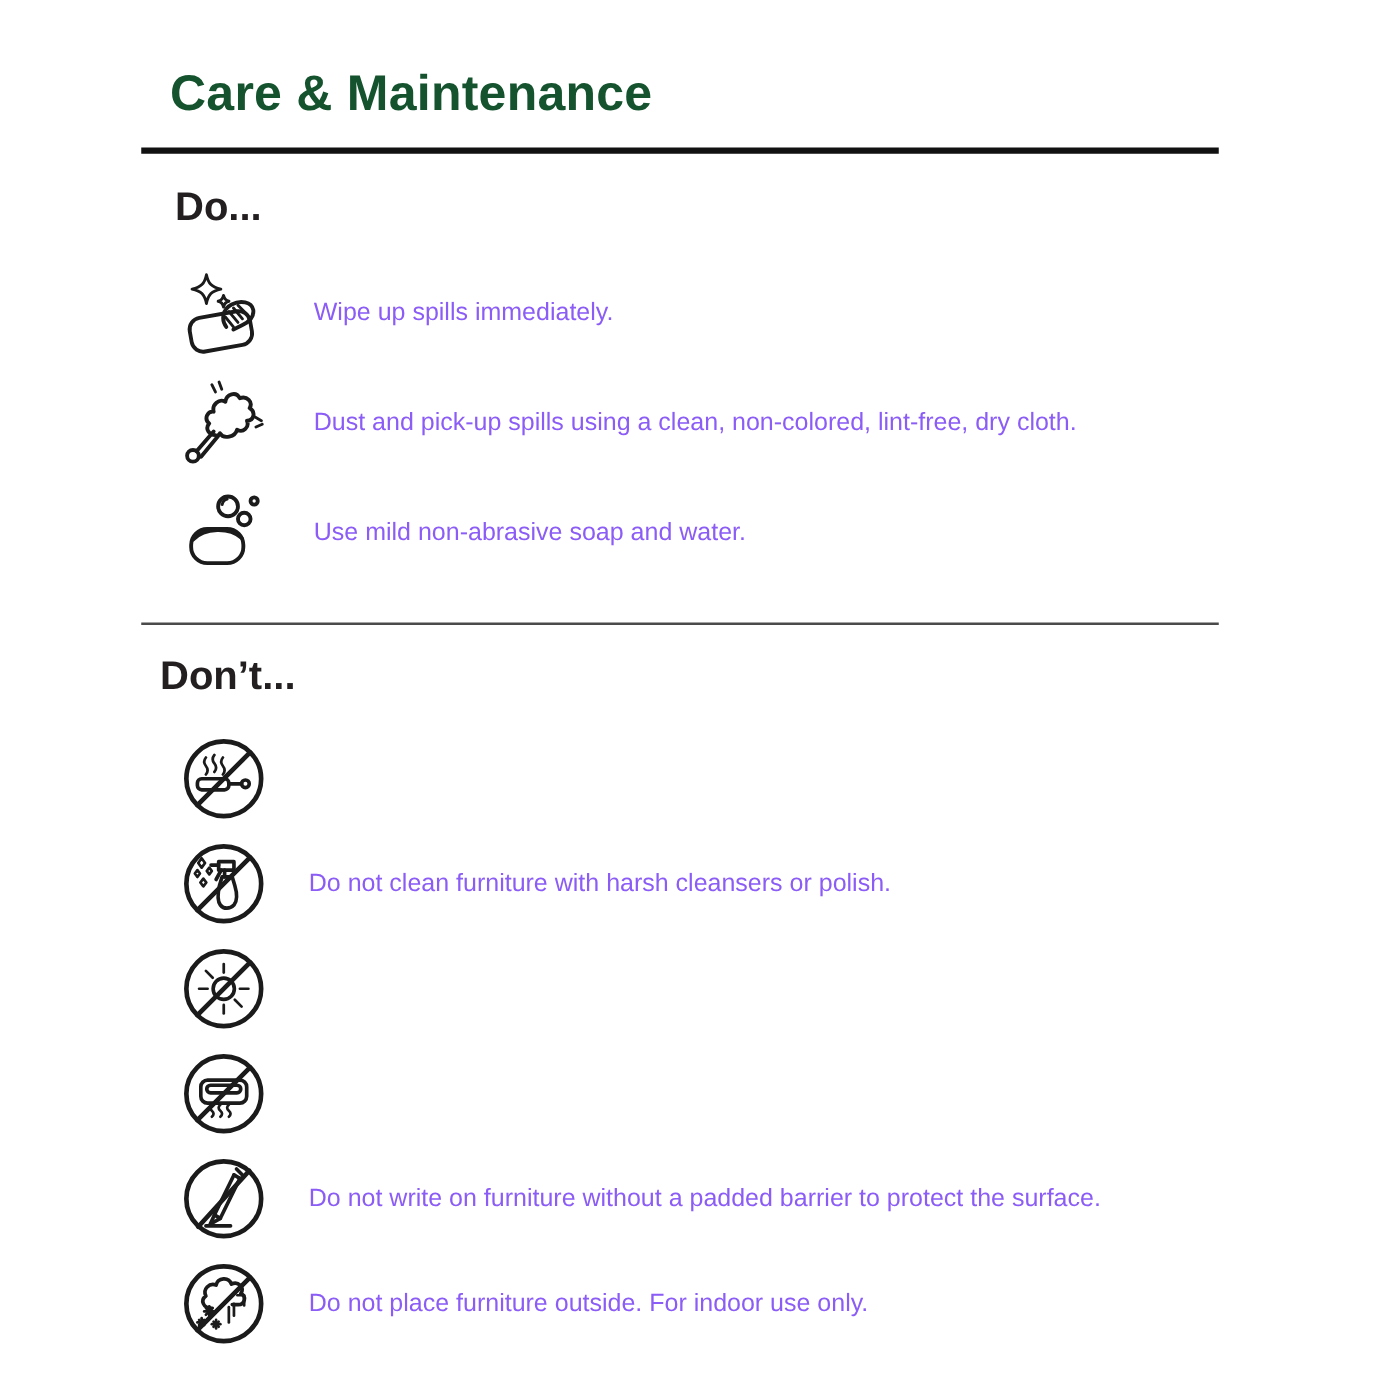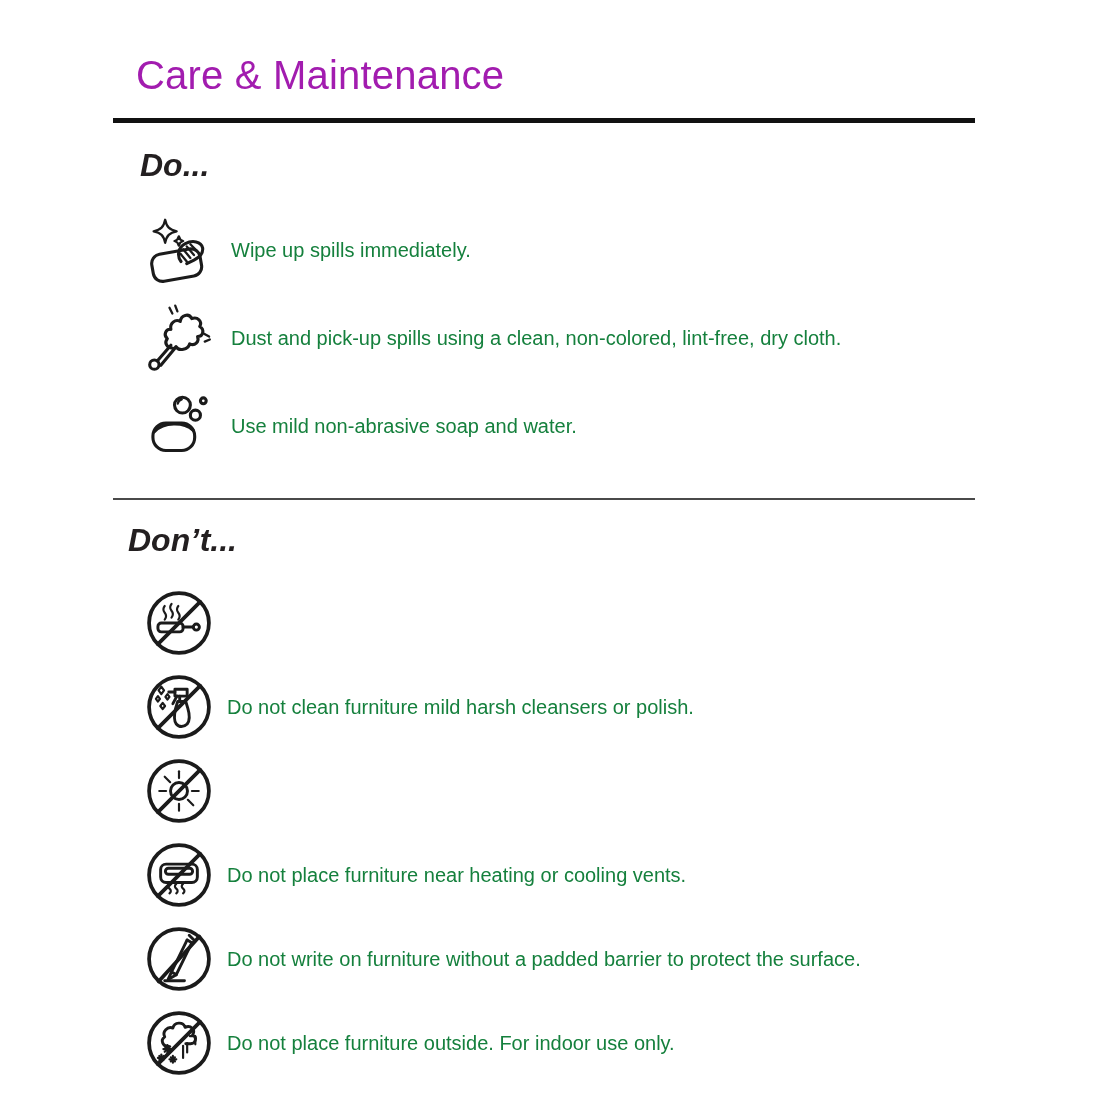--- a/index.html
+++ b/index.html
@@ -3,40 +3,40 @@
 <meta charset="utf-8">
 <style>
   html,body{margin:0;padding:0;}
   body{
     width:1120px;height:1120px;background:#ffffff;
     font-family:"Liberation Sans","DejaVu Sans",sans-serif;
     color:#1b1b1b;overflow:hidden;
   }
   .page{padding:52px 145px 0 113px;}
   .title{
-    font-size:40px;font-weight:400;line-height:46px;
-    margin:0 0 0 23px;letter-spacing:.2px;color:#a21caf;
+    font-size:40px;font-weight:700;line-height:46px;
+    margin:0 0 0 23px;letter-spacing:.2px;color:#14532d;
   }
   .rule-thick{height:5px;background:#111;margin-top:20px;}
   .rule-thin{height:2px;background:#4a4a4a;margin-top:36px;}
   .sec-heading{
     font-size:32px;font-weight:700;line-height:37px;
-    margin:24px 0 0 27px;color:#231f20;font-style:italic;
+    margin:24px 0 0 27px;color:#231f20;
   }
   .sec-heading.dont{margin-top:22px;margin-left:15px;}
   .row{display:flex;align-items:center;margin:16px 0 0 32px;}
   .row.first{margin-top:30px;}
   .icon{width:72px;height:72px;flex:0 0 72px;display:block;}
   .dont .icon{width:68px;height:68px;flex:0 0 68px;}
   .icon svg{width:100%;height:100%;display:block;}
   .icon svg *{fill:none;stroke:#1b1b1b;stroke-linecap:round;stroke-linejoin:round;}
   .icon .art{stroke-width:4.3;}
   .icon .fine{stroke-width:3.2;}
   .icon .ban{stroke-width:5.5;}
-  .txt{font-size:20px;line-height:26px;margin-left:14px;color:#15803d;}
+  .txt{font-size:20px;line-height:26px;margin-left:34px;color:#8b5cf6;}
 </style>
 </head>
 <body>
 
 <div class="page">
 
   <h1 class="title">Care &amp; Maintenance</h1>
   <div class="rule-thick"></div>
 
   <section>
@@ -144,21 +144,21 @@
             <path d="M33,31 l3,4 -3,4 -3,-4 z"></path>
             <path d="M19,34 l3,4 -3,4 -3,-4 z"></path>
             <path d="M26,44 l3.5,4.5 -3.5,4.5 -3.5,-4.5 z"></path>
           </g>
           <g class="ban">
             <circle cx="50" cy="50" r="44"></circle>
             <path d="M81,19 L19,81"></path>
           </g>
         </svg>
       </span>
-      <span class="txt">Do not clean furniture mild harsh cleansers or polish.</span>
+      <span class="txt">Do not clean furniture with harsh cleansers or polish.</span>
     </div>
 
     <div class="row">
       <span class="icon">
         <svg viewBox="0 0 100 100">
           <g class="art">
             <circle cx="50" cy="50" r="12.5"></circle>
           </g>
           <g class="fine">
             <path d="M50,31 V21"></path>
@@ -189,21 +189,20 @@
             <path d="M36,77 q4,-3.5 0,-7 q-4,-3.5 0,-7"></path>
             <path d="M46,77 q4,-3.5 0,-7 q-4,-3.5 0,-7"></path>
             <path d="M56,77 q4,-3.5 0,-7 q-4,-3.5 0,-7"></path>
           </g>
           <g class="ban">
             <circle cx="50" cy="50" r="44"></circle>
             <path d="M81,19 L19,81"></path>
           </g>
         </svg>
       </span>
-      <span class="txt">Do not place furniture near heating or cooling vents.</span>
     </div>
 
     <div class="row">
       <span class="icon">
         <svg viewBox="0 0 100 100">
           <g class="art">
             <path d="M62,22 L39,69"></path>
             <path d="M69,26 L46,73"></path>
             <path d="M62,22 L69,26"></path>
             <path d="M65,15 L72,22"></path>

